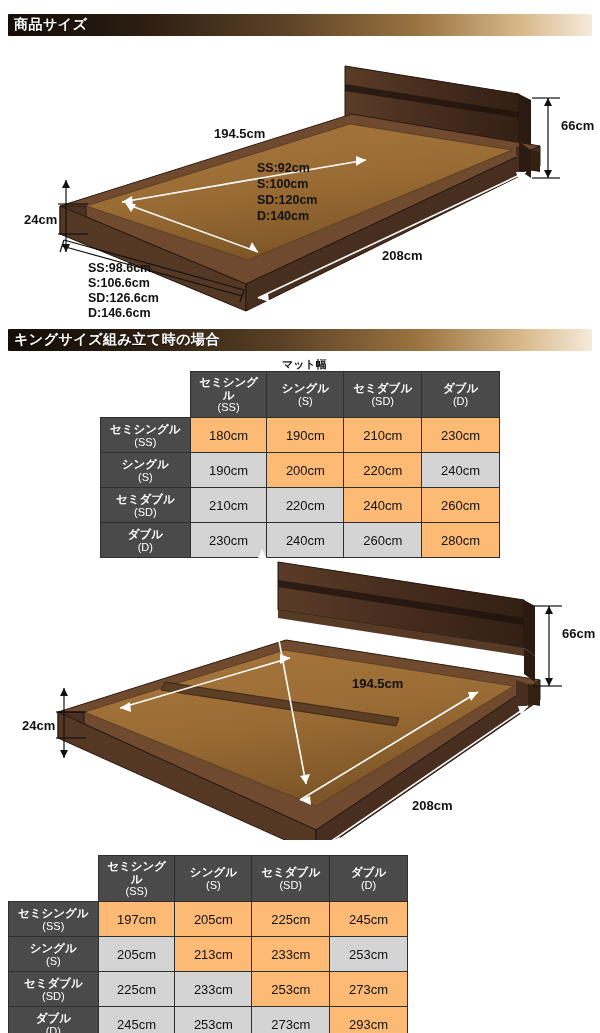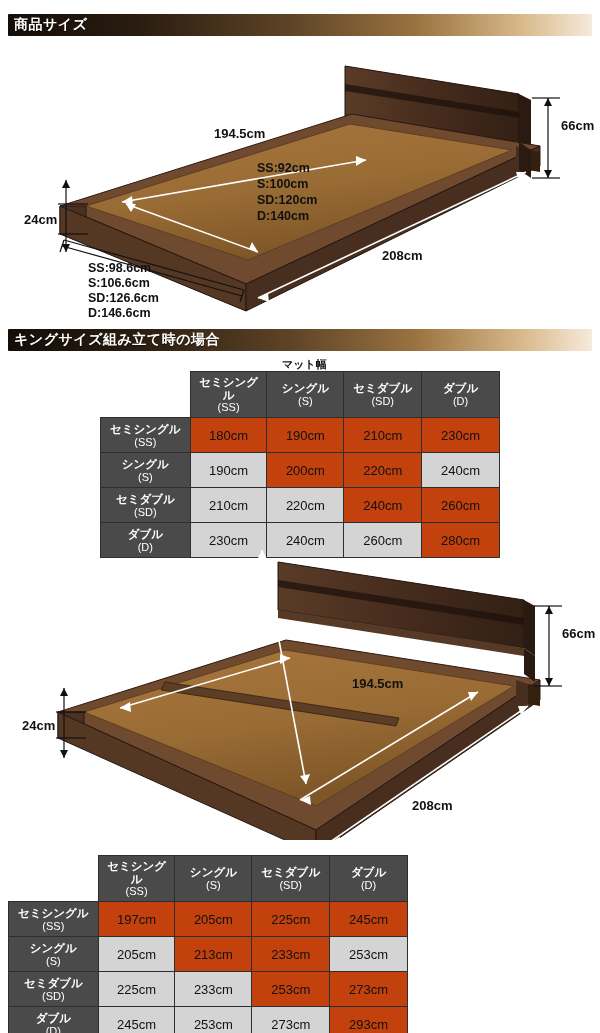--- a/index.html
+++ b/index.html
@@ -54,21 +54,21 @@
     background:#4a4a4a;
     color:#ffffff;
     font-weight:bold;
     line-height:1.1;
   }
   table.sizetable th.corner {
     background:#ffffff;
     border-left:0;
     border-top:0;
   }
-  td.val { background:#c2410c; font-size:13px; font-weight:bold; color:#111; }
+  td.val { background:#fdba74; font-size:13px; font-weight:bold; color:#111; }
   td.val.shade { background:#d4d4d4; }
   .sub { font-size:11px; display:block; font-weight:normal; }
 
   .tablecaption {
     position:absolute;
     font-size:11px;
     color:#111;
     font-weight:bold;
   }
 </style>

